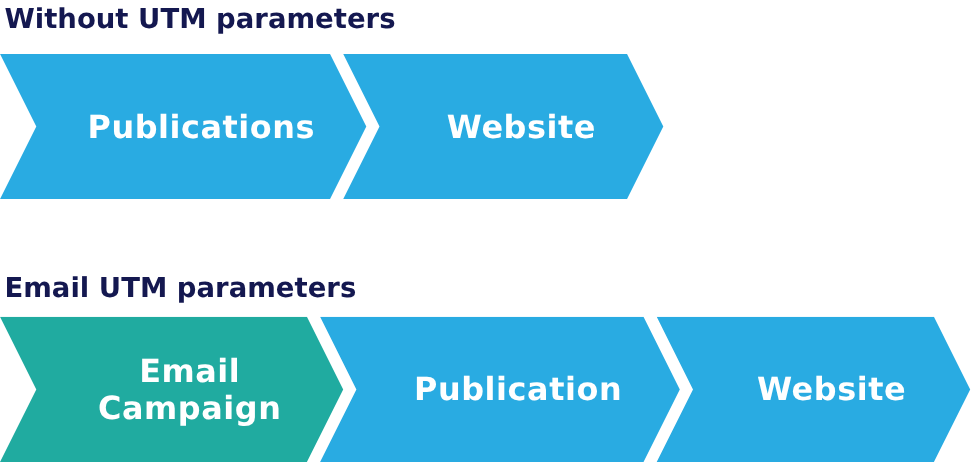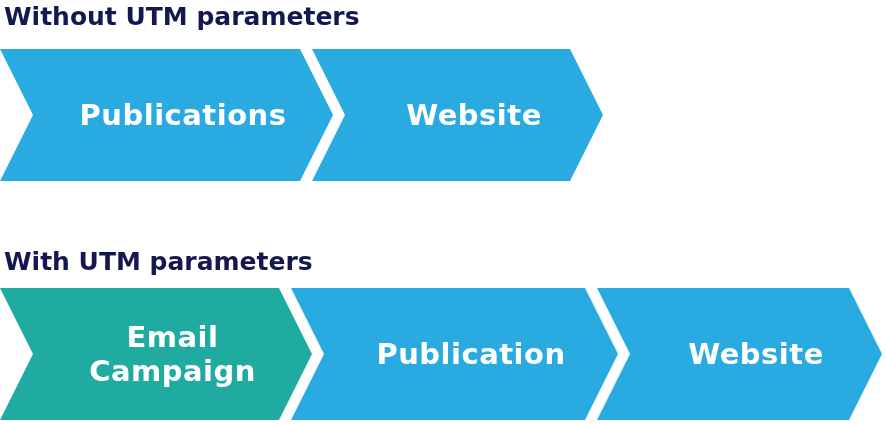--- a/index.html
+++ b/index.html
@@ -48,21 +48,21 @@
 <div class="canvas" style="--bg: #FFFFFF; --heading-color: #141850; --label-color: #FFFFFF;">
   <div class="heading" style="top: 3px;">Without UTM parameters</div>
 
   <svg class="flow-row" style="top: 49px;" width="886" height="132" viewBox="0 0 886 132">
       <polygon points="0,0 300,0 333,66 300,132 0,132 33,66" fill="#29ABE2"></polygon>
       <text><tspan x="183" y="66">Publications</tspan></text>
       <polygon points="312,0 570,0 603,66 570,132 312,132 345,66" fill="#29ABE2"></polygon>
       <text><tspan x="474" y="66">Website</tspan></text>
     </svg>
 
-  <div class="heading" style="top: 248px;">With UTM parameters</div>
+  <div class="heading" style="top: 248px;">Email UTM parameters</div>
 
   <svg class="flow-row" style="top: 288px;" width="886" height="132" viewBox="0 0 886 132">
       <polygon points="0,0 279,0 312,66 279,132 0,132 33,66" fill="#20ABA0"></polygon>
       <text><tspan x="172.5" y="49">Email</tspan><tspan x="172.5" y="83">Campaign</tspan></text>
       <polygon points="291,0 585,0 618,66 585,132 291,132 324,66" fill="#29ABE2"></polygon>
       <text><tspan x="471" y="66">Publication</tspan></text>
       <polygon points="597,0 849,0 882,66 849,132 597,132 630,66" fill="#29ABE2"></polygon>
       <text><tspan x="756" y="66">Website</tspan></text>
     </svg>
 </div>

